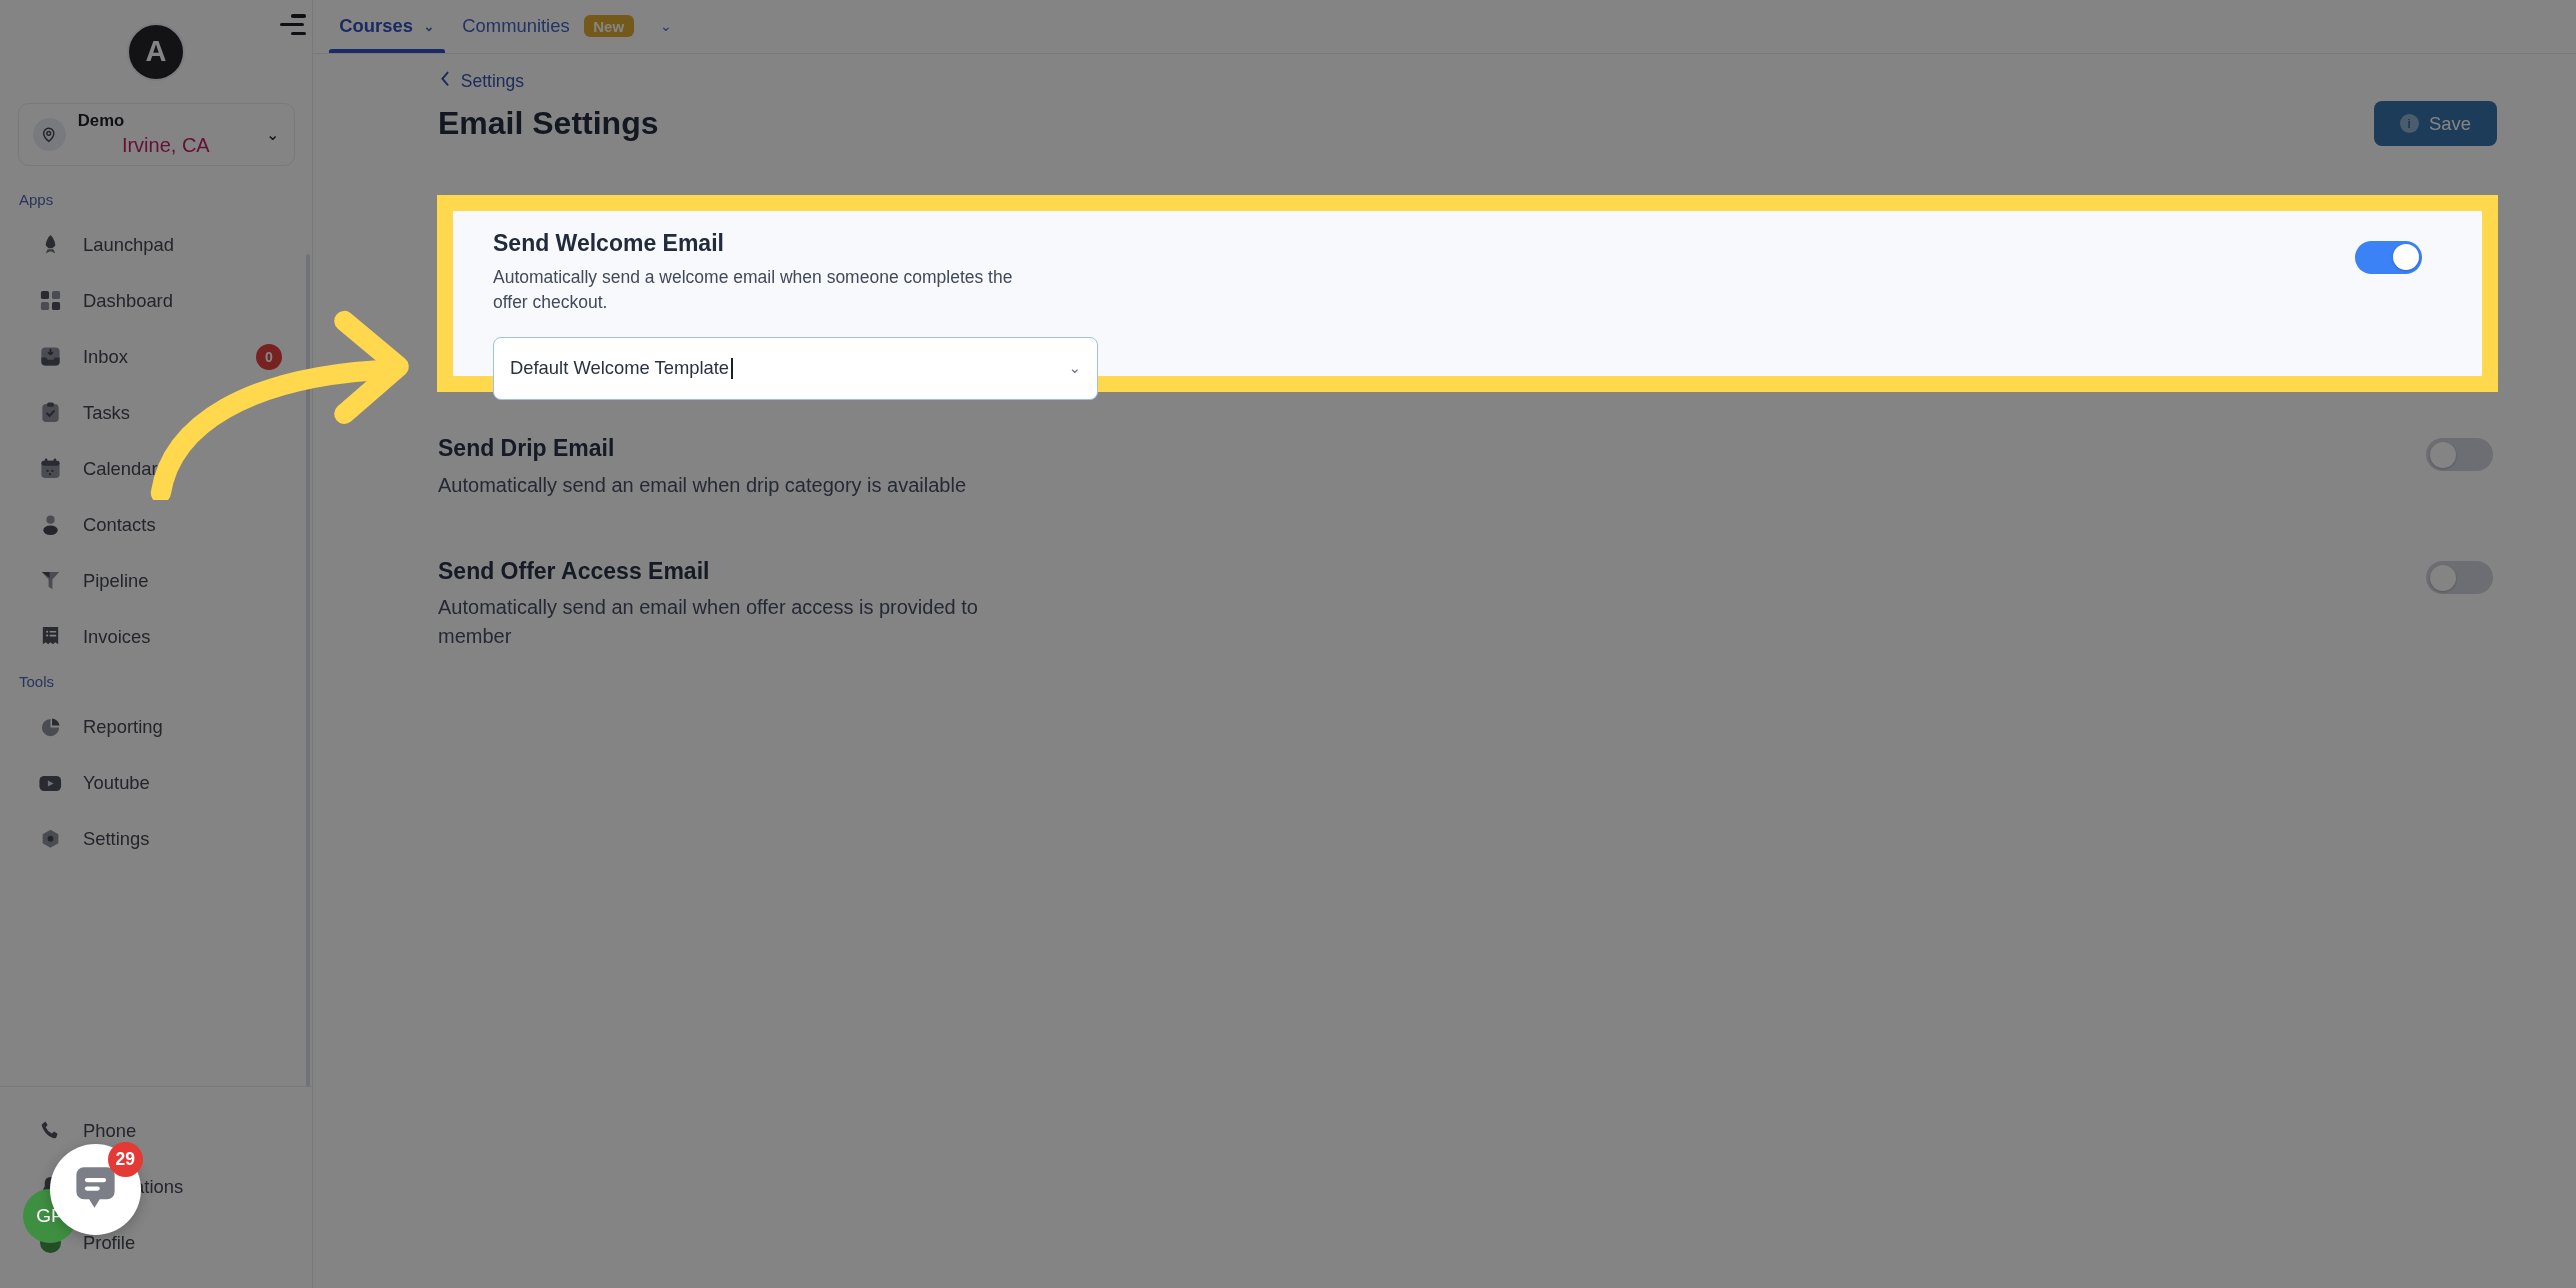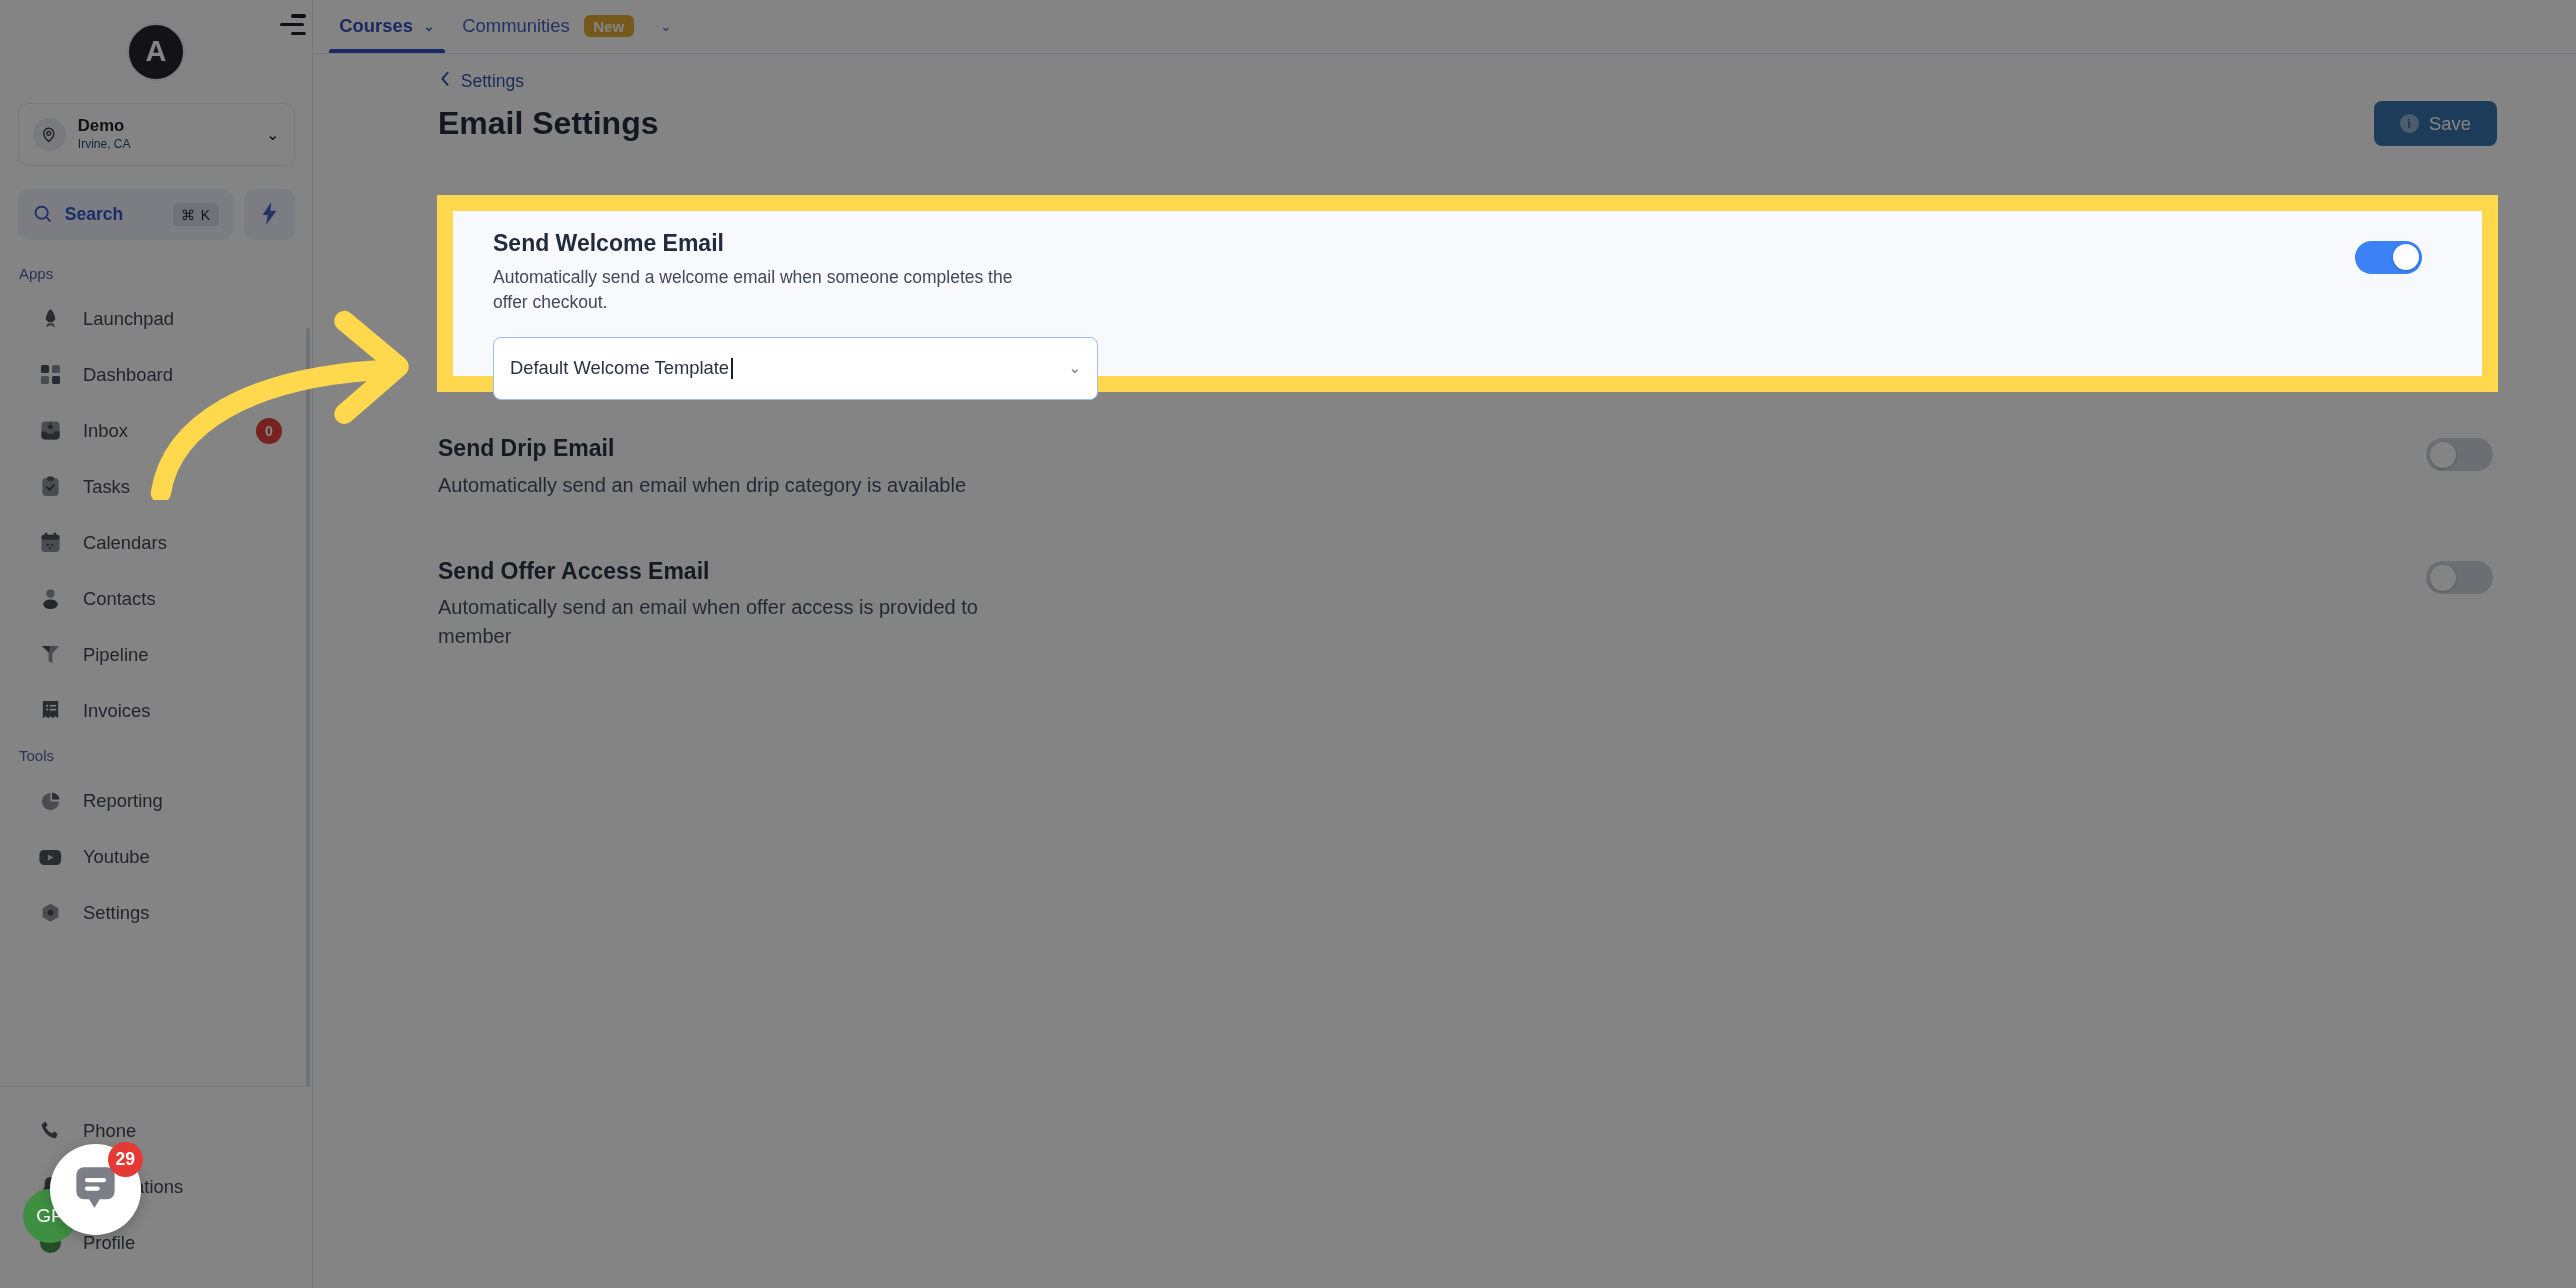--- a/index.html
+++ b/index.html
@@ -34,21 +34,21 @@
   .loc-card {
     margin: 0 17.5px; height: 63px; border: 0.9px solid #e6e8ef; border-radius: 10.5px;
     display: flex; align-items: center; padding: 0 14px; gap: 12.3px;
   }
   .loc-avatar {
     width: 33px; height: 33px; border-radius: 50%; background: #e9eaee;
     display: flex; align-items: center; justify-content: center; flex: none;
   }
   .loc-text { flex: 1; min-width: 0; }
   .loc-name { font-size: 16.7px; font-weight: 700; color: #16171c; line-height: 1.25; }
-  .loc-sub  { font-size: 12px; color: #0c4a6e; line-height: 1.3; }
+  .loc-sub  { font-size: 20px; color: #be185d; line-height: 1.3; text-align: center; }
   .chev { color: #16171c; font-size: 16px; }
 
   .search-row { display: flex; gap: 10.5px; margin: 23px 17.5px 0 17.5px; }
   .search-box {
     flex: 1; height: 51px; background: #eef1f8; border-radius: 10.5px;
     display: flex; align-items: center; padding: 0 14px; gap: 12.3px; cursor: text;
   }
   .search-label { color: #2a54c8; font-size: 17.5px; font-weight: 700; flex: 1; }
   .kbd {
     background: #d8dbe3; color: #1d2026; font-size: 14px; border-radius: 5.3px;
@@ -231,39 +231,20 @@
             <circle cx="12" cy="10" r="2.6"></circle>
         </svg>
       </span>
       <span class="loc-text">
         <span class="loc-name" style="display:block">Demo</span>
         <span class="loc-sub" style="display:block">Irvine, CA</span>
       </span>
       <span class="chev">⌄</span>
     </div>
 
-    <div class="search-row">
-      <div class="search-box">
-        <span>
-          <svg width="21" height="21" viewBox="0 0 24 24" fill="none" stroke="#2a54c8" stroke-width="2">
-            <circle cx="11" cy="11" r="7"></circle>
-              <path d="M16.5 16.5 21 21"></path>
-          </svg>
-        </span>
-        <span class="search-label">Search</span>
-        <span class="kbd">⌘ K</span>
-      </div>
-      <div class="bolt-box">
-        <span>
-          <svg width="21" height="24.5" viewBox="0 0 24 28" fill="#3f5bbf">
-              <path d="M14 1 4 16h6l-2 11 12-16h-7z"></path>
-            </svg>
-        </span>
-      </div>
-    </div>
 
     <div class="nav-scroll">
       <div class="track"></div>
 
       <div class="nav-section-label">Apps</div>
 
       <div class="nav-item">
         <span class="nav-icon">
           <svg width="23" height="23" viewBox="0 0 24 24" fill="#4a4d57">
               <path d="M12 2c3 3 5 7 5 11l-3 3H10l-3-3c0-4 2-8 5-11z"></path>

